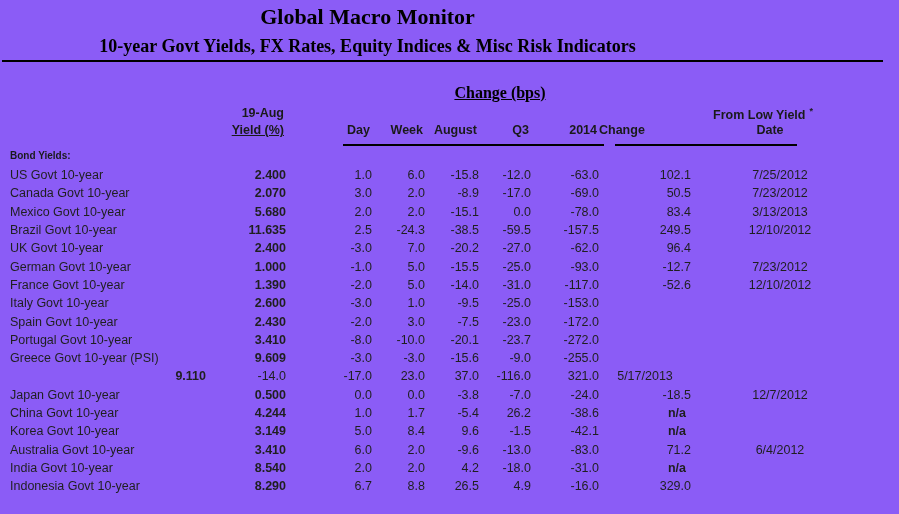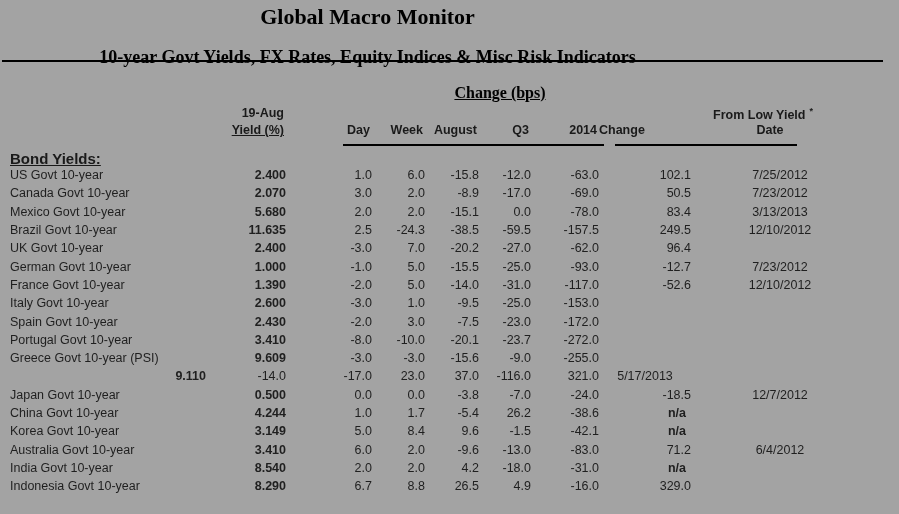--- a/index.html
+++ b/index.html
@@ -1,43 +1,43 @@
 <!DOCTYPE html>
 <html><head>
 <meta charset="utf-8">
 <style>
   html,body{margin:0;padding:0;background:#fff;}
-  .page{position:relative;width:899px;height:514px;background:#a3a3a3;overflow:hidden;
+  .page{position:relative;width:899px;height:514px;background:#8b5cf6;overflow:hidden;
         font-family:"Liberation Sans",sans-serif;color:#1a1a1a;}
   .hdr{position:absolute;left:0;top:4px;width:735px;text-align:center;
        font-family:"Liberation Serif",serif;font-weight:bold;color:#000;}
   .title{font-size:22px;line-height:26px;}
-  .subtitle{font-size:18px;line-height:24px;margin-top:15px;}
+  .subtitle{font-size:18px;line-height:24px;margin-top:4px;}
   .top-rule{position:absolute;left:2px;top:60px;width:881px;height:2px;background:#000;}
 
   .hcell{position:absolute;font-size:12.5px;font-weight:bold;white-space:nowrap;color:#1a1a1a;}
   .h-change-bps{left:400px;top:84px;width:200px;text-align:center;
        font-family:"Liberation Serif",serif;font-size:16px;color:#000;text-decoration:underline;}
   .h-19aug{left:206px;top:106px;width:78px;text-align:right;}
   .h-yield{left:206px;top:123px;width:78px;text-align:right;text-decoration:underline;}
   .h-day{left:286px;top:123px;width:84px;text-align:right;}
   .h-week{left:372px;top:123px;width:51px;text-align:right;}
   .h-august{left:425px;top:123px;width:52px;text-align:right;}
   .h-q3{left:479px;top:123px;width:50px;text-align:right;}
   .h-2014{left:531px;top:123px;width:66px;text-align:right;}
   .h-fromlow{left:631px;top:106px;width:182px;text-align:right;}
   .h-fromlow sup{font-size:9px;margin-left:4px;}
   .h-lowchange{left:599px;top:123px;width:90px;text-align:left;}
   .h-lowdate{left:715px;top:123px;width:110px;text-align:center;}
   .rule{position:absolute;top:144px;height:1.5px;background:#000;}
   .rule-change{left:343px;width:261px;}
   .rule-low{left:615px;width:182px;}
 
-  .section-label{position:absolute;left:10px;top:150px;font-size:15px;font-weight:bold;
-       text-decoration:underline;white-space:nowrap;}
+  .section-label{position:absolute;left:10px;top:150px;font-size:10px;font-weight:bold;
+       white-space:nowrap;}
 
   .rows{position:absolute;left:10px;top:166px;width:859px;}
   .row{display:grid;grid-template-columns:196px 80px 86px 53px 54px 52px 68px 92px 178px;
        height:18.3px;align-items:center;}
   .c{font-size:12.5px;white-space:nowrap;color:#1f1f1f;}
   .c-label{text-align:left;}
   .c-yield{text-align:right;font-weight:bold;}
   .c-num{text-align:right;}
   .c-date{text-align:center;}
   .na{font-weight:bold;padding-right:5px;}

